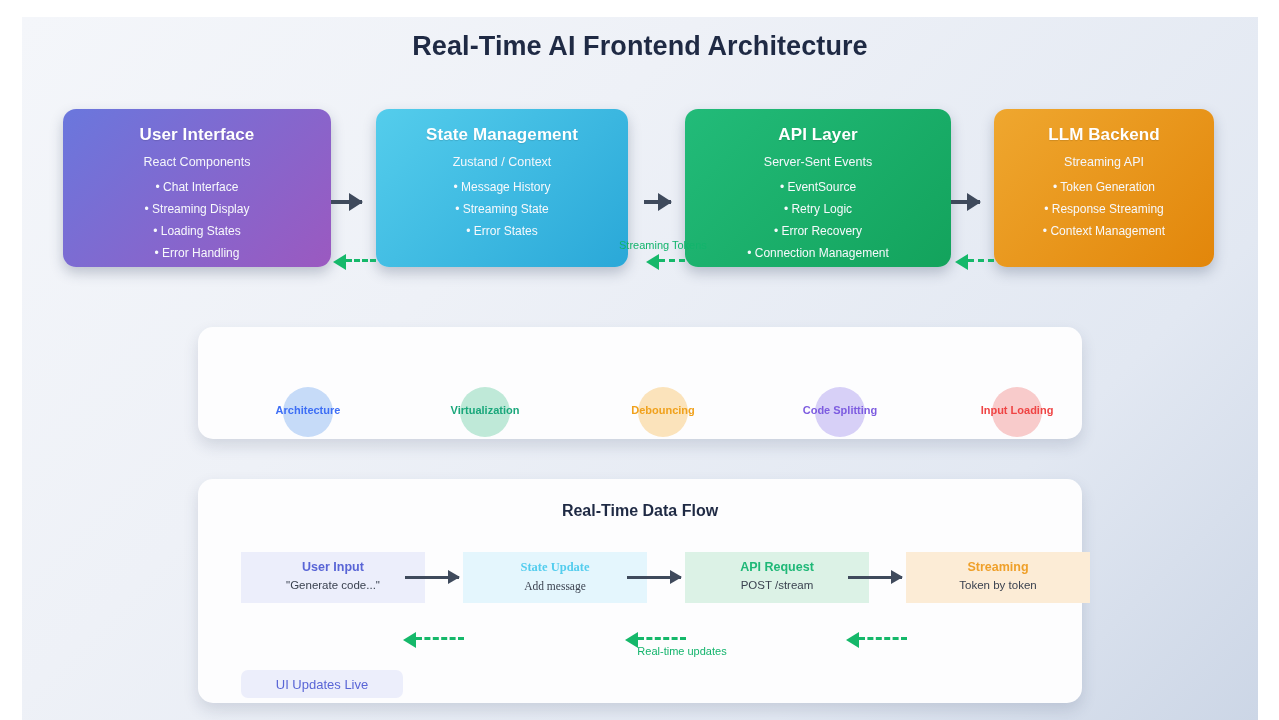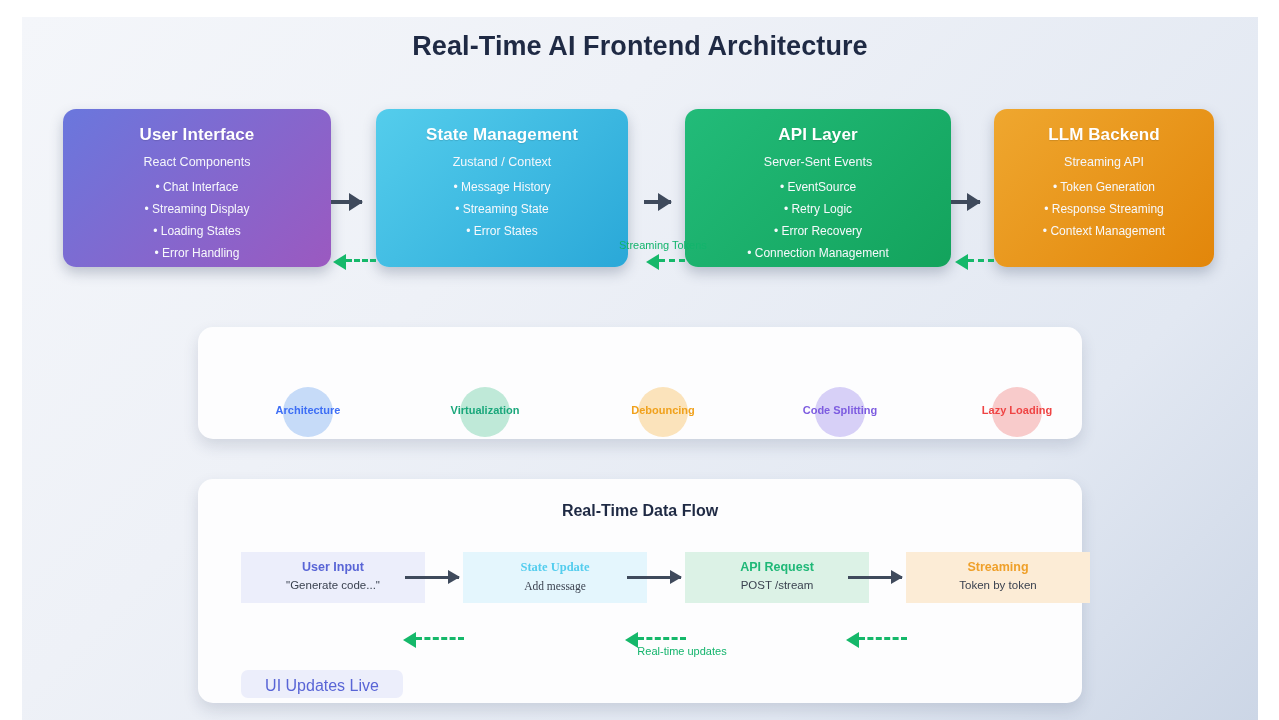--- a/index.html
+++ b/index.html
@@ -236,21 +236,21 @@
     top: 191px;
     width: 162px;
     height: 28px;
     border-radius: 7px;
     background: #eceefb;
     text-align: center;
   }
   #ui-updates-badge span {
     display: block;
     margin-top: 7px;
-    font-size: 16px;
+    font-size: 13px;
     color: #5965d6;
   }
 </style>
 </head>
 <body>
 
 <div id="canvas">
 
   <div id="page-title">Real-Time AI Frontend Architecture</div>
 
@@ -323,21 +323,21 @@
         <div class="perf-label" style="color:#f0a11c;">Debouncing</div>
       </div>
 
       <div class="perf-item" style="left:617px;">
         <div class="perf-circle" style="background:#d7d0f7;"></div>
         <div class="perf-label" style="color:#7d5ce0;">Code Splitting</div>
       </div>
 
       <div class="perf-item" style="left:794px;">
         <div class="perf-circle" style="background:#f8cbcb;"></div>
-        <div class="perf-label" style="color:#ef4444;">Lazy Loading</div>
+        <div class="perf-label" style="color:#ef4444;">Input Loading</div>
       </div>
 
     </div>
   </div>
 
   <div class="panel" id="flow-panel">
     <div class="panel-title">Real-Time Data Flow</div>
 
     <div class="flow-card" style="left:43px; background:#eceefb;">
       <div class="flow-card-title" style="color:#5965d6;">User Input</div>

